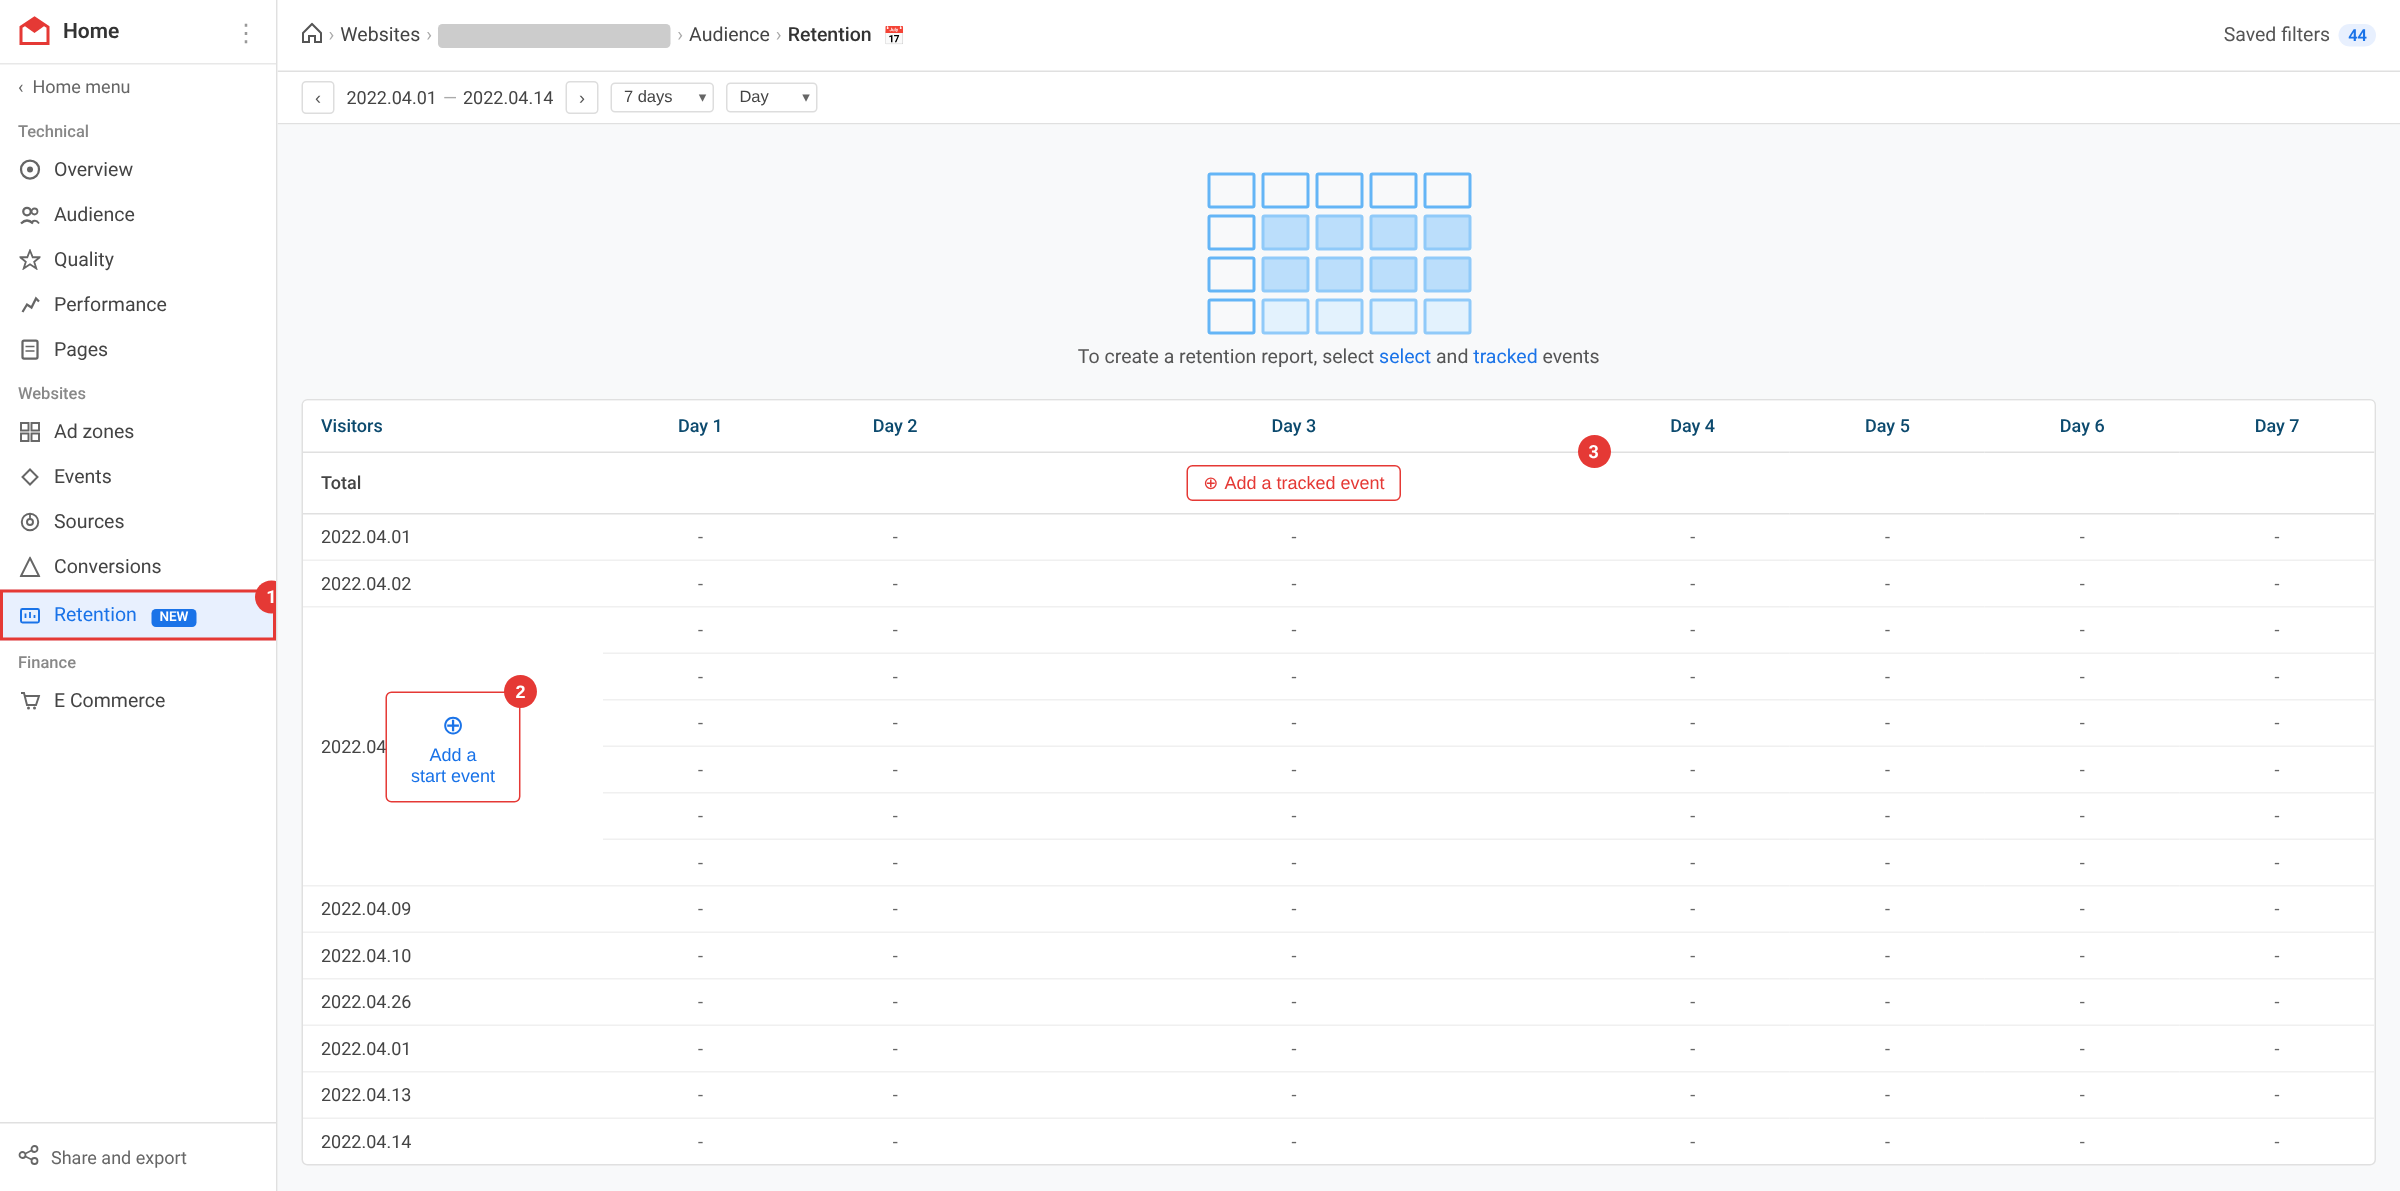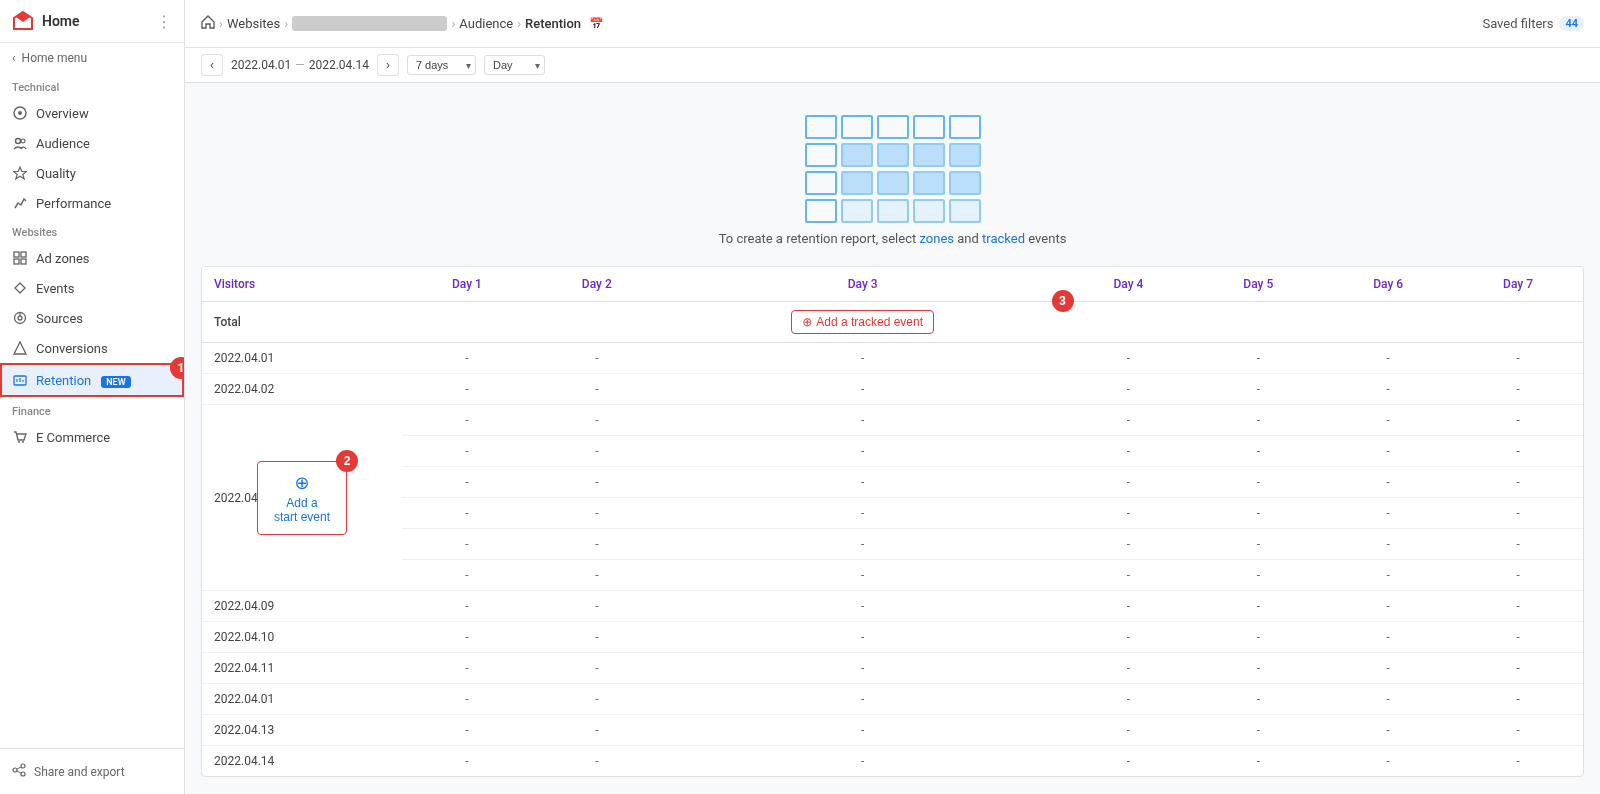--- a/index.html
+++ b/index.html
@@ -261,21 +261,21 @@
       min-width: 900px;
     }
     .retention-table thead tr {
       border-bottom: 1px solid #e0e0e0;
     }
     .retention-table th {
       padding: 10px 12px;
       text-align: center;
       font-weight: 500;
       font-size: 12px;
-      color: #6d28d9;
+      color: #0c4a6e;
       background: #fff;
     }
     .retention-table th.visitors-col {
       text-align: left;
       width: 200px;
     }
     .retention-table td {
       padding: 8px 12px;
       text-align: center;
       font-size: 12px;
@@ -401,20 +401,30 @@
     </span>
     <span>Quality</span>
   </div>
   <div class="sidebar-item">
     <span class="item-icon">
       <svg width="14" height="14" viewBox="0 0 14 14">
           <path d="M2,12 L5,7 L8,9 L11,3 L13,5" fill="none" stroke="#666" stroke-width="1.5"></path>
         </svg>
     </span>
     <span>Performance</span>
+  </div>
+  <div class="sidebar-item">
+    <span class="item-icon">
+      <svg width="14" height="14" viewBox="0 0 14 14">
+          <rect x="2" y="1" width="10" height="12" rx="1" fill="none" stroke="#666" stroke-width="1.5"></rect>
+          <line x1="4" y1="5" x2="10" y2="5" stroke="#666" stroke-width="1"></line>
+          <line x1="4" y1="8" x2="10" y2="8" stroke="#666" stroke-width="1"></line>
+        </svg>
+    </span>
+    <span>Pages</span>
   </div>
 
   <div class="sidebar-section-label">Websites</div>
 
   <div class="sidebar-item">
     <span class="item-icon">
       <svg width="14" height="14" viewBox="0 0 14 14">
           <rect x="1" y="1" width="5" height="5" fill="none" stroke="#666" stroke-width="1.3"></rect>
           <rect x="8" y="1" width="5" height="5" fill="none" stroke="#666" stroke-width="1.3"></rect>
           <rect x="1" y="8" width="5" height="5" fill="none" stroke="#666" stroke-width="1.3"></rect>
@@ -575,21 +585,21 @@
       <div style="display:flex; gap:4px; margin-bottom:4px;">
         <div class="preview-cell"></div>
         <div class="preview-cell" style="background:#e3f2fd; border-color:#90caf9;"></div>
         <div class="preview-cell" style="background:#e3f2fd; border-color:#90caf9;"></div>
         <div class="preview-cell" style="background:#e3f2fd; border-color:#90caf9;"></div>
         <div class="preview-cell" style="background:#e3f2fd; border-color:#90caf9;"></div>
       </div>
 
       <div class="retention-message">
         <span>To create a retention report, select</span>
-        <a class="retention-link">zones</a>
+        <a class="retention-link">select</a>
         <span>and</span>
         <a class="retention-link">tracked</a>
         <span>events</span>
       </div>
     </div>
 
     <div class="retention-table-wrapper">
       <table class="retention-table">
         <thead>
           <tr>
@@ -729,21 +739,21 @@
             <td class="date-col">2022.04.10</td>
             <td>-</td>
             <td>-</td>
             <td>-</td>
             <td>-</td>
             <td>-</td>
             <td>-</td>
             <td>-</td>
           </tr>
           <tr>
-            <td class="date-col">2022.04.11</td>
+            <td class="date-col">2022.04.26</td>
             <td>-</td>
             <td>-</td>
             <td>-</td>
             <td>-</td>
             <td>-</td>
             <td>-</td>
             <td>-</td>
           </tr>
           <tr>
             <td class="date-col">2022.04.01</td>

